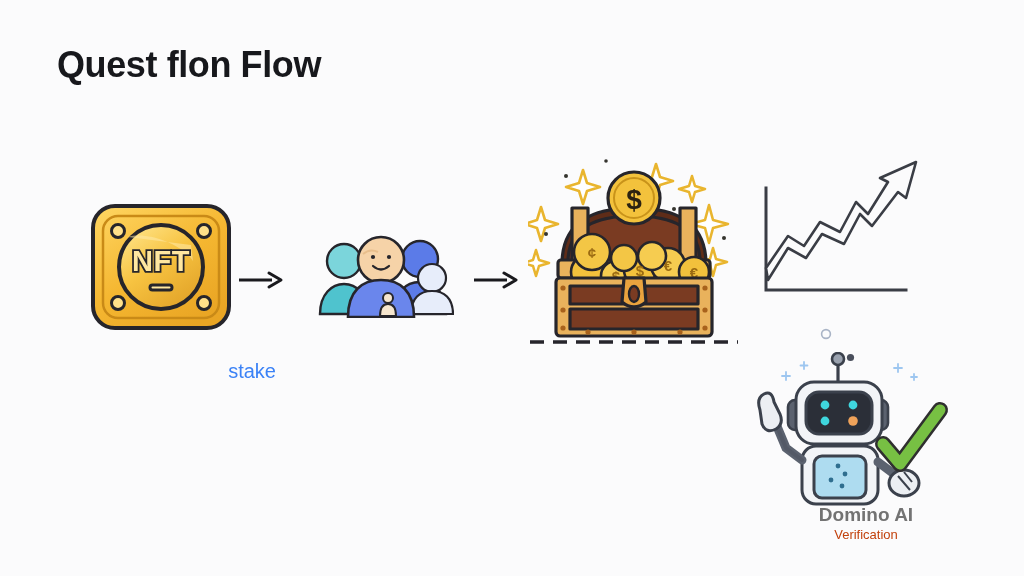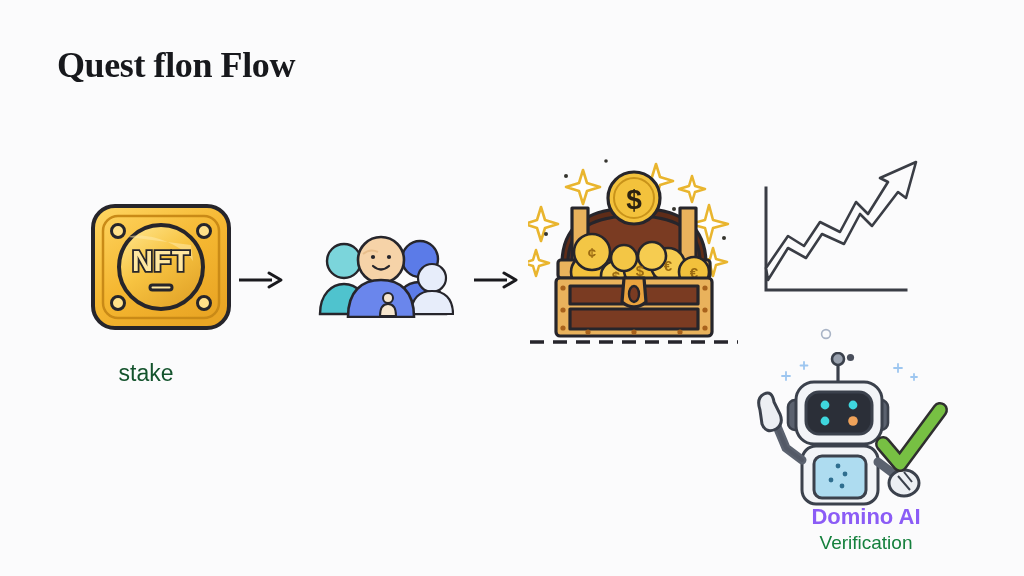--- a/index.html
+++ b/index.html
@@ -21,33 +21,32 @@
   
   #title {
     position: absolute;
     left: 57px;
     top: 44px;
     font-size: 36px;
     font-weight: bold;
     letter-spacing: -0.4px;
     color: #17181c;
     white-space: nowrap;
-    font-family: Liberation Serif, serif;
   }
 
   
   .node {
     position: absolute;
   }
   .node-label {
     position: absolute;
     width: 260px;
-    text-align: center;
-    font-size: 23px;
-    color: #14532d;
+    text-align: right;
+    font-size: 20px;
+    color: #3b82f6;
     line-height: 1.35;
     white-space: nowrap;
   }
 
   
   .flow-arrow {
     position: absolute;
   }
 
   
@@ -69,28 +68,28 @@
   #domino-caption {
     position: absolute;
     left: 746px;
     top: 503px;
     width: 240px;
     text-align: center;
     line-height: 1.28;
   }
   #domino-caption .line1 {
     display: block;
-    font-size: 22px;
+    font-size: 19px;
     font-weight: bold;
-    color: #8b5cf6;
+    color: #737373;
   }
   #domino-caption .line2 {
     display: block;
-    font-size: 19px;
-    color: #15803d;
+    font-size: 13px;
+    color: #c2410c;
   }
 
   .dot-deco { position: absolute; }
 </style>
 </head>
 <body>
 
 <div id="slide">
 
   <div id="title">Quest flon Flow</div>

